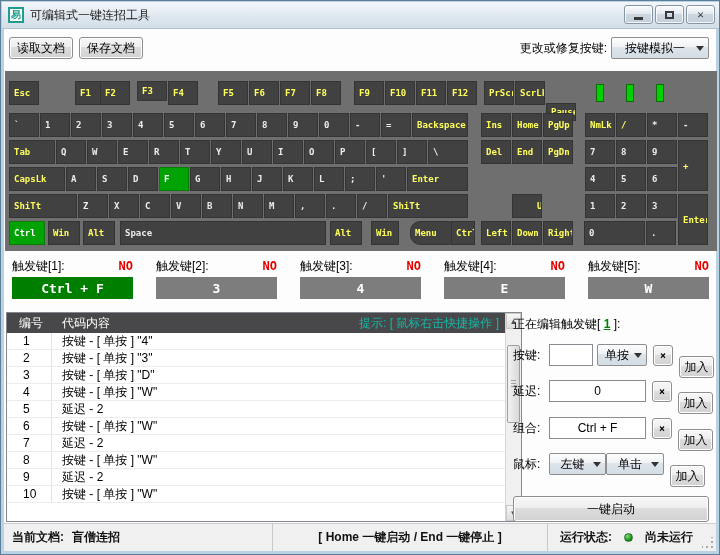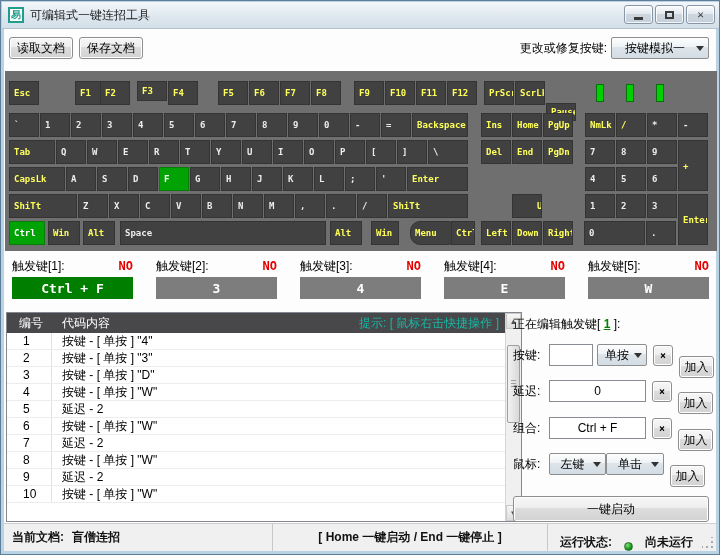--- a/index.html
+++ b/index.html
@@ -112,21 +112,21 @@
   .ed-add{ width:35px; height:22px; margin-left:6px;margin-top:24px; }
   .launch{ position:absolute; left:512px; top:495px; width:196px; height:26px; font-size:12px; }
   
   .statusbar{
     position:absolute; left:3px; right:3px; bottom:3px; height:28px;
     background:#f0f0f0; border-top:1px solid #cfcfcf; display:flex; align-items:center;
     font-weight:bold; font-size:12px; color:#111;
   }
   .sb-sec1{ width:269px; padding-left:8px; border-right:1px solid #c8c8c8; height:100%; display:flex; align-items:center; gap:8px; }
   .sb-sec2{ width:275px; border-right:1px solid #c8c8c8; height:100%; display:flex; align-items:center; justify-content:center; }
-  .sb-sec3{ flex:1; height:100%; display:flex; align-items:flex-end; gap:12px; padding-left:12px; position:relative; }
+  .sb-sec3{ flex:1; height:100%; display:flex; align-items:center; gap:12px; padding-left:12px; position:relative; }
   .status-dot{ width:9px; height:9px; border-radius:50%;
     background:radial-gradient(circle at 35% 30%, #7be07b, #0b8a0b 70%); border:1px solid #2c6e2c; }
   .grip{ position:absolute; right:2px; bottom:2px; width:12px; height:12px;
     background:
       radial-gradient(circle at 10px 10px, #a9a9a9 1.3px, transparent 1.5px),
       radial-gradient(circle at 10px 5px,  #a9a9a9 1.3px, transparent 1.5px),
       radial-gradient(circle at 5px 10px,  #a9a9a9 1.3px, transparent 1.5px),
       radial-gradient(circle at 10px 0px,  #a9a9a9 1.3px, transparent 1.5px),
       radial-gradient(circle at 0px 10px,  #a9a9a9 1.3px, transparent 1.5px);
     cursor:nwse-resize; }

